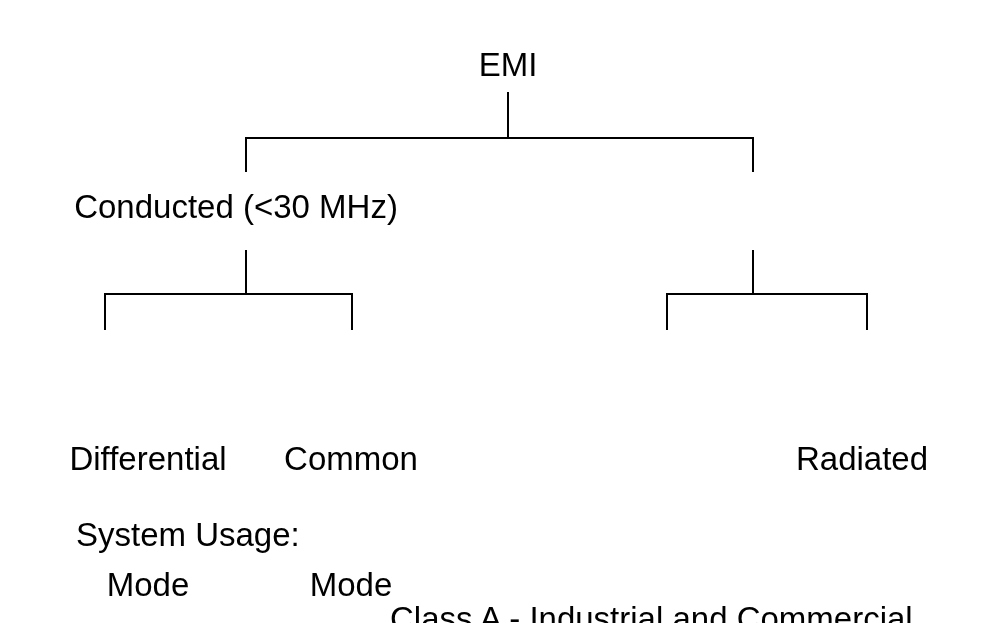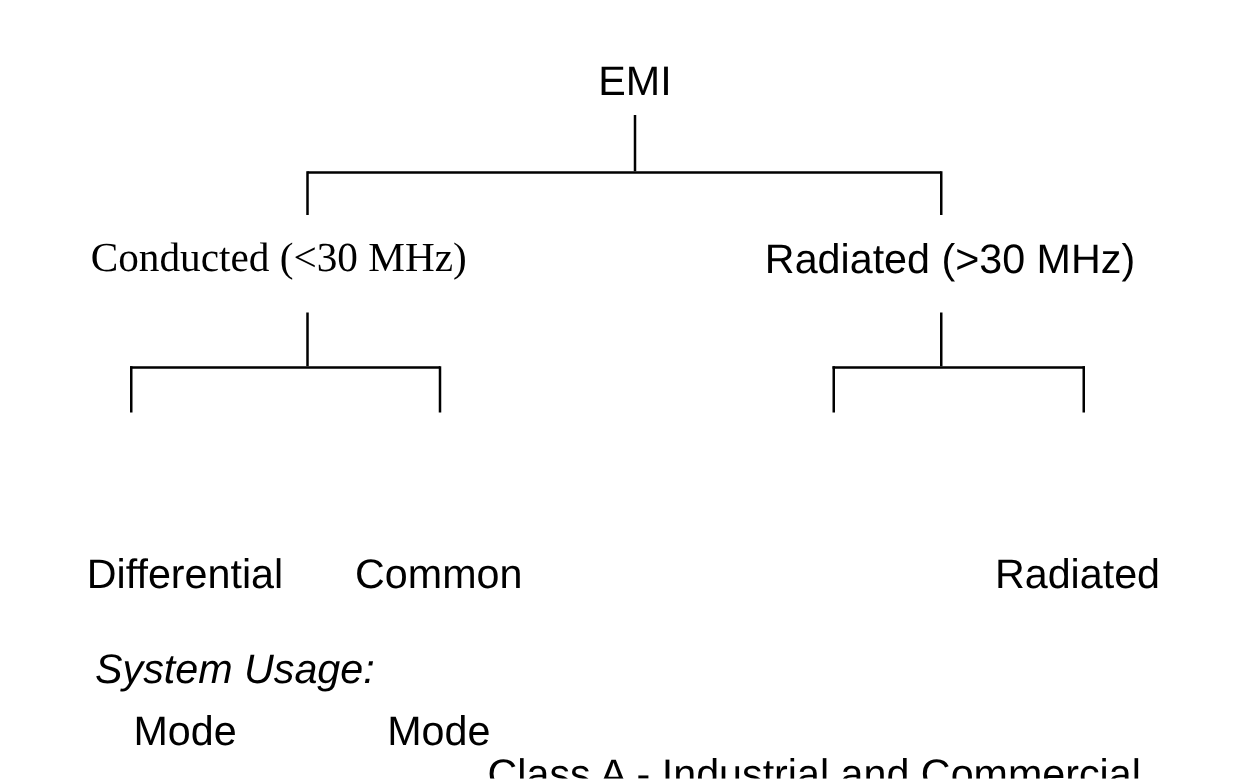--- a/index.html
+++ b/index.html
@@ -44,21 +44,20 @@
   }
 
   
   .footer-label {
     position: absolute;
     left: 76px;
     top: 514px;
     font-size: 33px;
     line-height: 42px;
     white-space: pre;
-    font-style: italic;
   }
   .footer-classes {
     position: absolute;
     left: 390px;
     top: 514px;
     font-size: 33px;
     line-height: 42px;
     white-space: pre;
   }
   .footer-classes div { white-space: pre; }
@@ -71,23 +70,22 @@
   <div class="node node-root" style="left:508px;">EMI</div>
 
   <div class="vline" style="left:507px; top:92px; height:45px;"></div>
 
   <div class="hline" style="left:246px; top:137px; width:507px;"></div>
 
   <div class="vline" style="left:245px; top:137px; height:35px;"></div>
 
   <div class="vline" style="left:752px; top:137px; height:35px;"></div>
 
-  <div class="node node-l2" style="left:223px;font-family:Liberation Serif, serif;">Conducted (&lt;30 MHz)</div>
+  <div class="node node-l2" style="left:236px;">Conducted (&lt;30 MHz)</div>
 
-  <div class="node node-l2" style="left:760px;">Radiated (&gt;30 MHz)</div>
 
   <div class="vline" style="left:245px; top:250px; height:43px;"></div>
 
   <div class="hline" style="left:104px; top:293px; width:248px;"></div>
 
   <div class="vline" style="left:104px; top:293px; height:37px;"></div>
 
   <div class="vline" style="left:351px; top:293px; height:37px;"></div>
 
   <div class="vline" style="left:752px; top:250px; height:43px;"></div>

